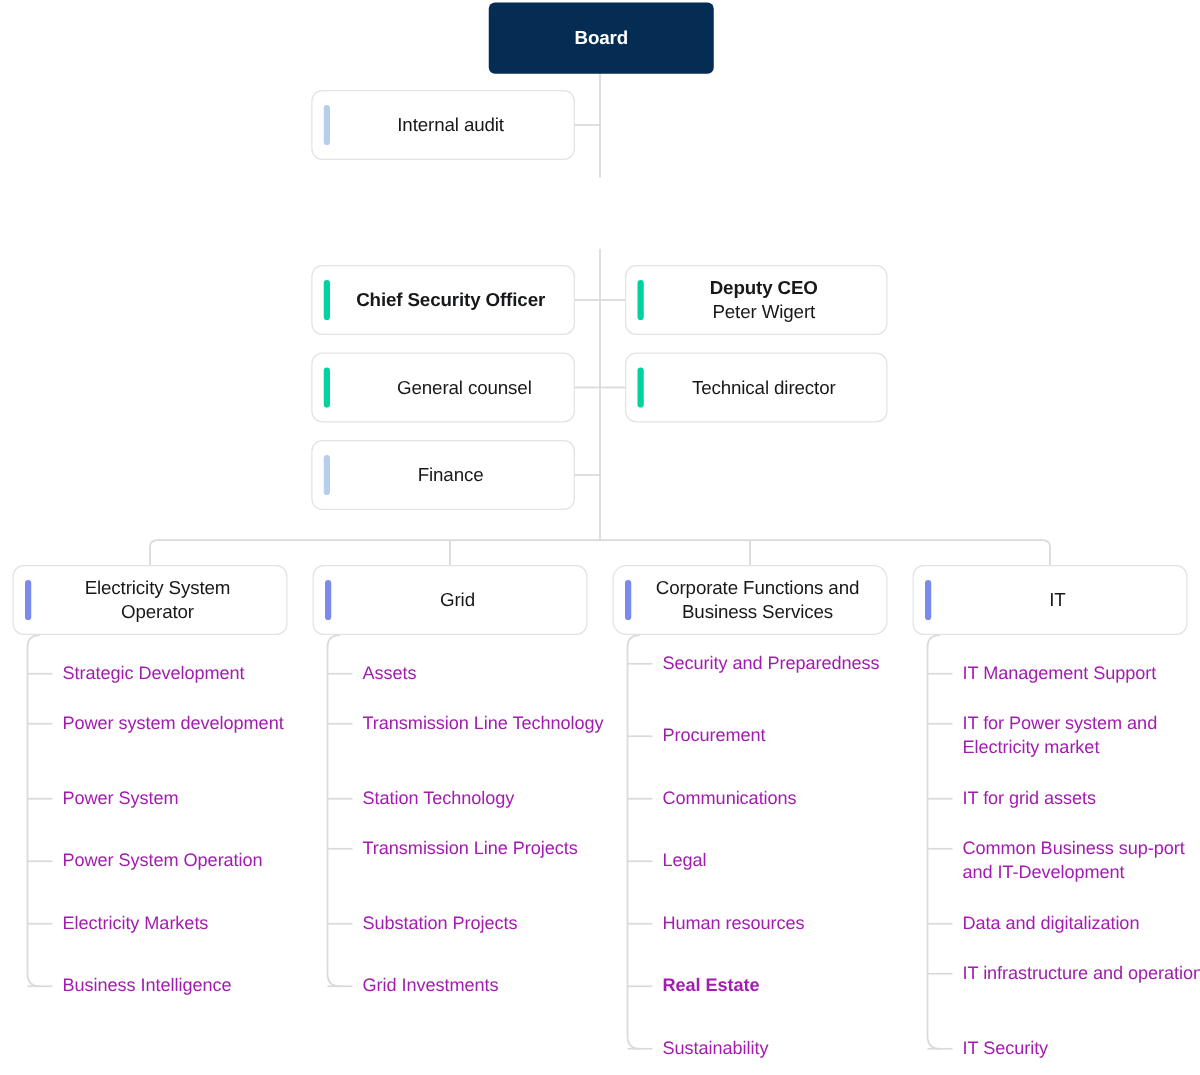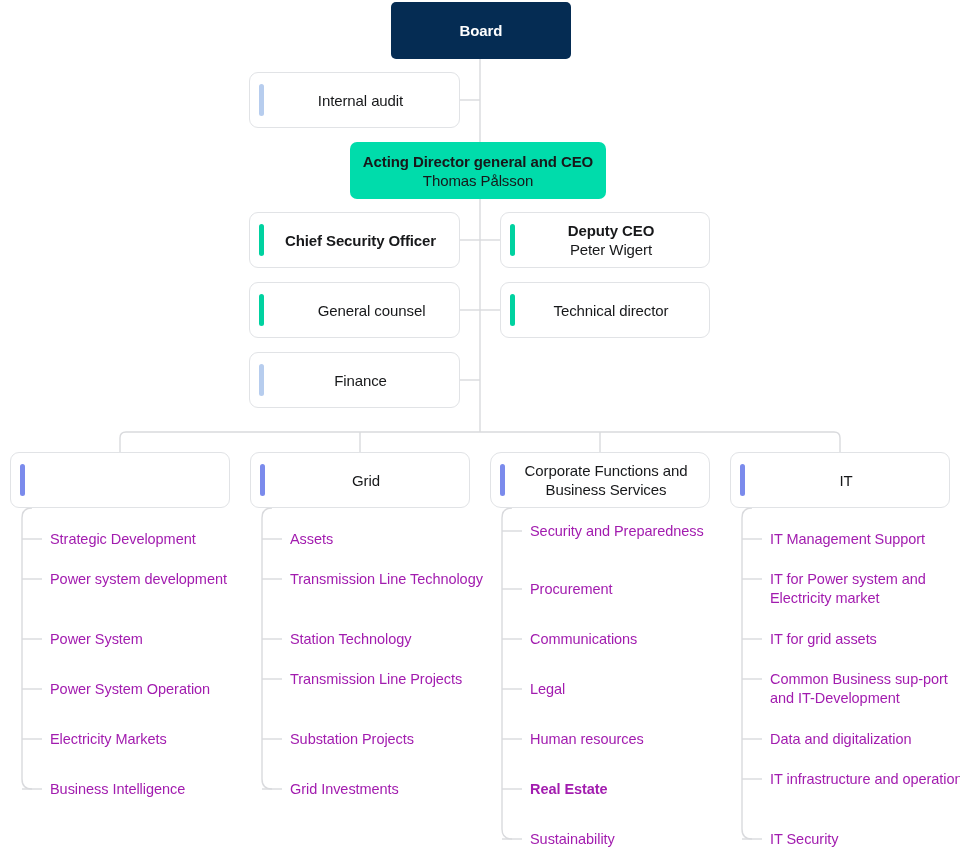--- a/index.html
+++ b/index.html
@@ -206,26 +206,20 @@
         <line x1="742" y1="839" x2="762" y2="839"></line>
         <path d="M 752 508 Q 742 508 742 518 L 742 829 Q 742 839 752 839"></path>
         <line x1="752" y1="508" x2="752" y2="496"></line>
       </g>
   </svg>
 
   <div class="node" id="node-board">
     <span class="label">Board</span>
   </div>
 
-  <div class="node" id="node-ceo">
-    <span class="label">
-      <span class="ttl">Acting Director general and CEO</span>
-      <span class="nm">Thomas Pålsson</span>
-    </span>
-  </div>
 
   <div id="staff-layer">
       <div class="node staff-left" id="node-internal-audit" style="top: 72px;">
         <span class="accent" style="background: rgb(183, 205, 238);"></span>
         <span class="label">
           <span class="ttl" style="font-weight: normal;">Internal audit</span>
         </span>
       </div>
       <div class="node staff-left" id="node-cso" style="top: 212px;">
         <span class="accent" style="background: rgb(0, 210, 160);"></span>
@@ -256,20 +250,21 @@
         <span class="accent" style="background: rgb(0, 210, 160);"></span>
         <span class="label">
           <span class="ttl" style="font-weight: normal;">Technical director</span>
         </span>
       </div>
     </div>
 
   <div id="division-layer">
       <div class="node division" id="node-div-eso" style="left: 10px;">
         <span class="accent" style="background: rgb(123, 139, 236);"></span>
+        <span class="label">Electricity System Operator</span>
       </div>
       <div class="node division" id="node-div-grid" style="left: 250px;">
         <span class="accent" style="background: rgb(123, 139, 236);"></span>
         <span class="label">Grid</span>
       </div>
       <div class="node division" id="node-div-cfbs" style="left: 490px; border-radius: 11px;">
         <span class="accent" style="background: rgb(123, 139, 236);"></span>
         <span class="label">Corporate Functions and Business Services</span>
       </div>
       <div class="node division" id="node-div-it" style="left: 730px;">

